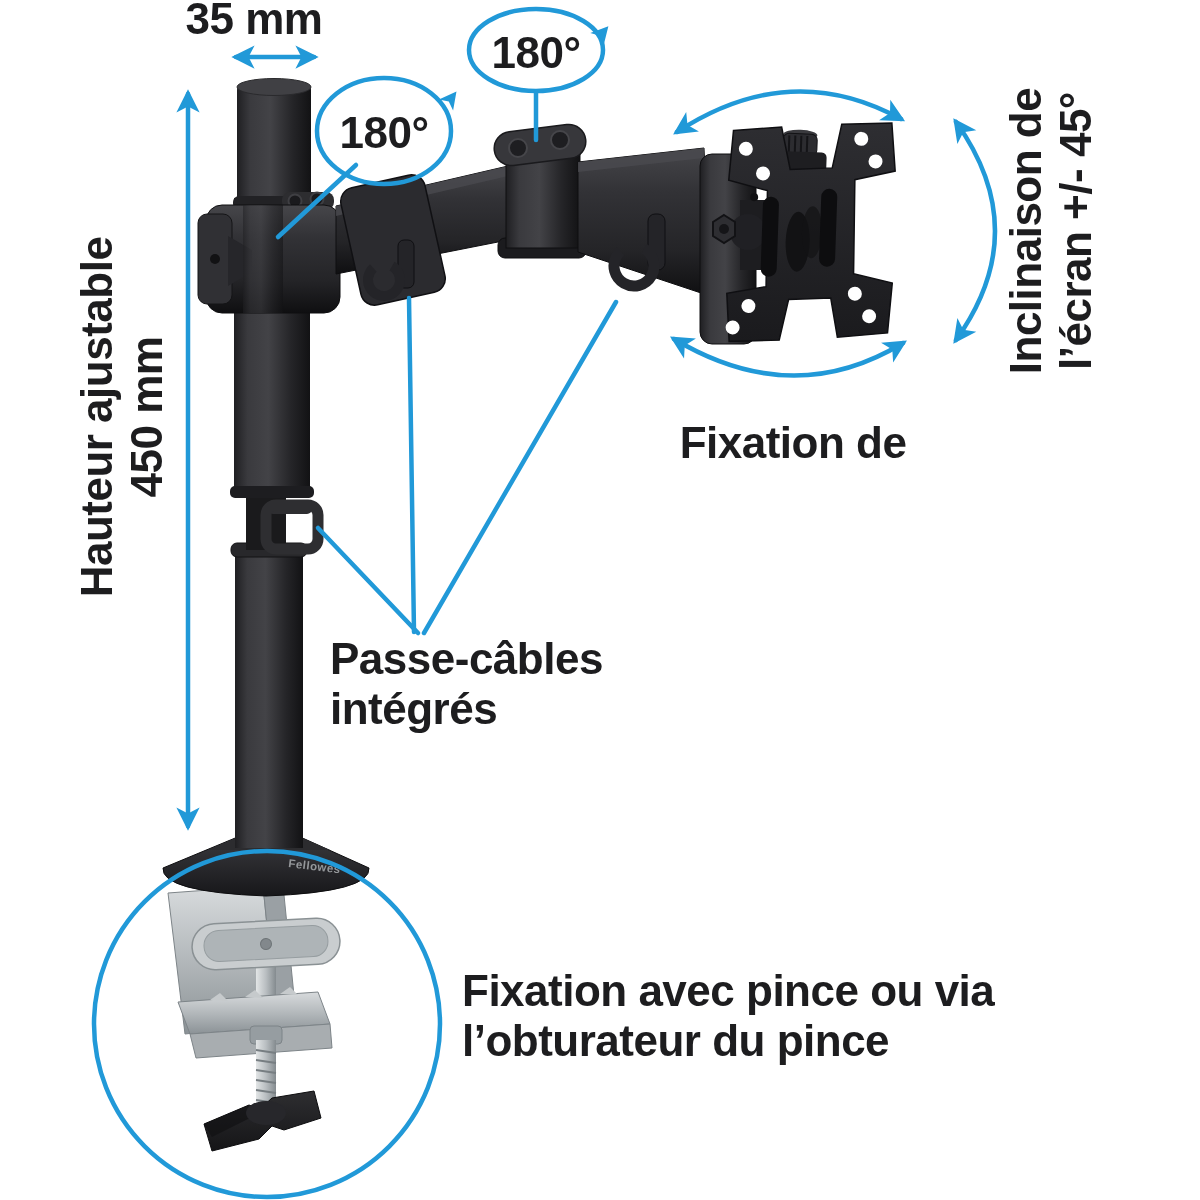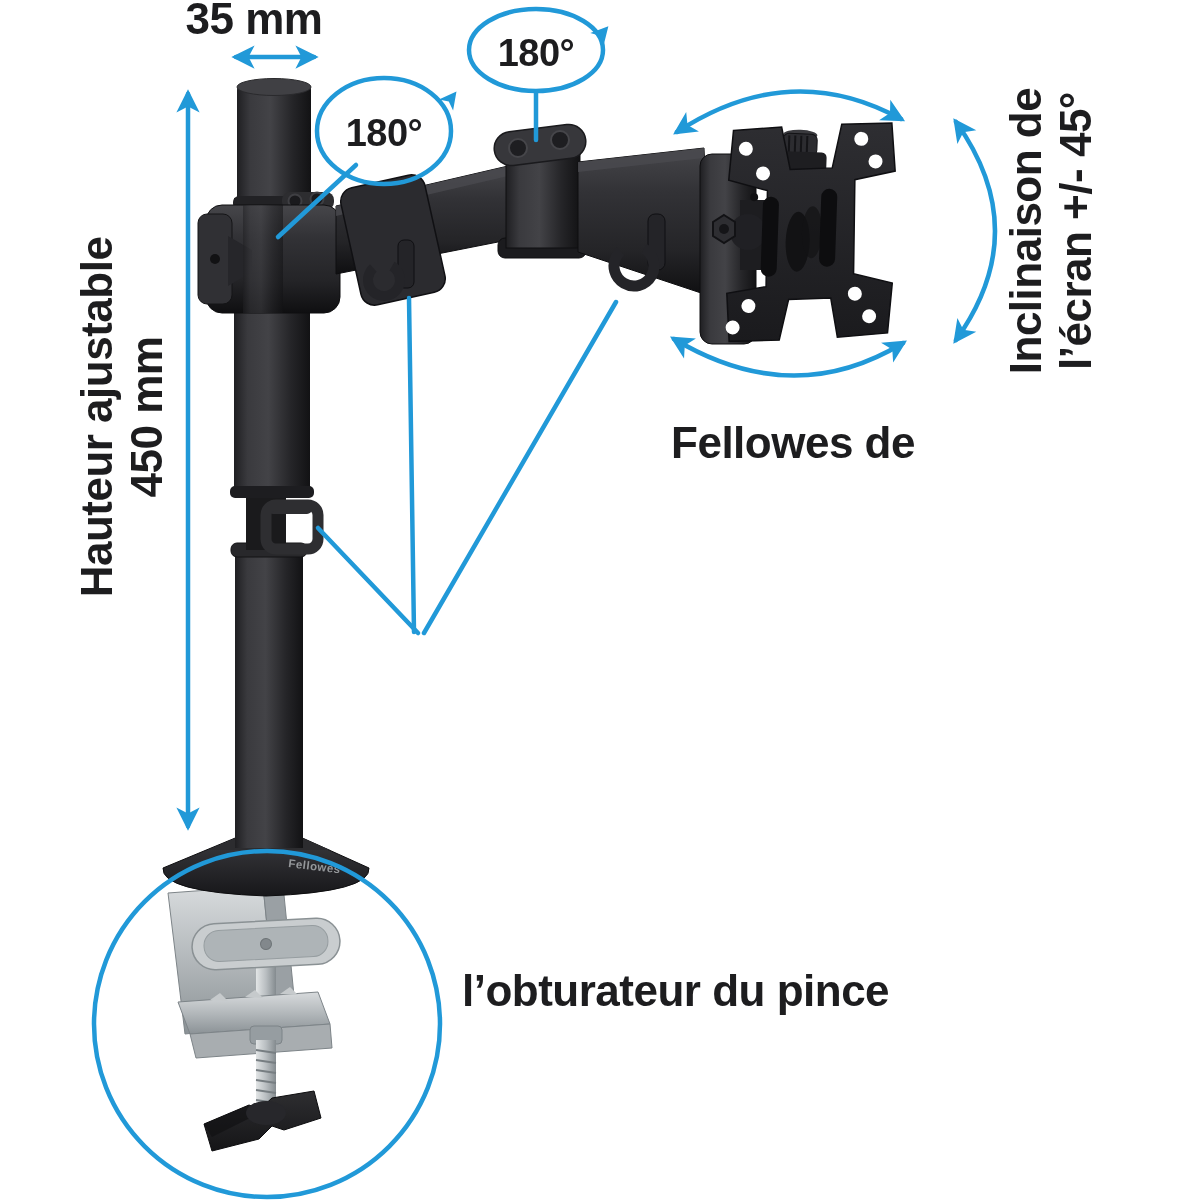--- a/index.html
+++ b/index.html
@@ -4,21 +4,21 @@
 <style>
   html,body{margin:0;padding:0;background:#ffffff;}
   .stage{position:relative;width:1200px;height:1200px;background:#ffffff;overflow:hidden;
          font-family:"Liberation Sans", sans-serif;}
   .stage svg{position:absolute;left:0;top:0;}
   .label{position:absolute;color:#1d1d1f;font-weight:700;font-size:44px;line-height:50px;
          letter-spacing:-0.5px;white-space:nowrap;}
   .label .ln{display:block;}
   .center{text-align:center;}
   .rot{transform:rotate(-90deg);transform-origin:center center;}
-  .deg{font-size:38px;}
+  .deg{font-size:44px;}
 </style>
 </head>
 <body>
 
 <div class="stage">
 
 <svg width="1200" height="1200" viewBox="0 0 1200 1200">
   <defs>
     <linearGradient id="gPole" x1="0" y1="0" x2="1" y2="0">
       <stop offset="0" stop-color="#1f1f22"></stop>
@@ -216,21 +216,26 @@
 <div class="label center deg" style="left:309px;top:108px;width:150px;">180°</div>
 
 <div class="label center deg" style="left:461px;top:28px;width:150px;">180°</div>
 
 <div class="label center rot" style="left:886px;top:181px;width:330px;height:100px;">
   <span class="ln">Inclinaison de</span>
   <span class="ln">l’écran +/- 45°</span>
 </div>
 
 <div class="label center" style="left:593px;top:418px;width:400px;">
-  <span class="ln">Fellowes de</span>
-</div>
-
+  <span class="ln">Fixation de</span>
+</div>
+
+<div class="label" style="left:330px;top:634px;">
+  <span class="ln">Passe-câbles</span>
+  <span class="ln">intégrés</span>
+</div>
 
 <div class="label" style="left:462px;top:966px;">
+  <span class="ln">Fixation avec pince ou via</span>
   <span class="ln">l’obturateur du pince</span>
 </div>
 
 </div>
 
 </body></html>

